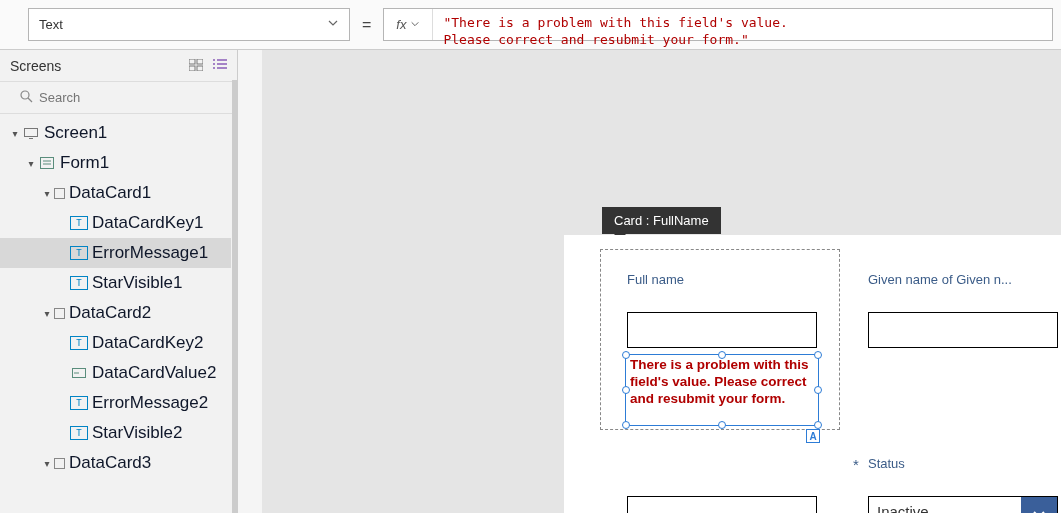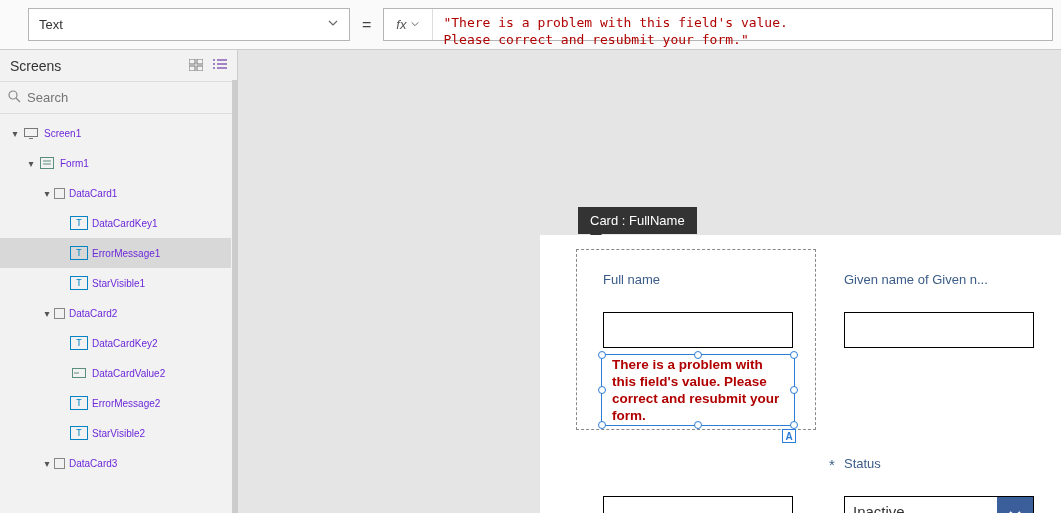--- a/index.html
+++ b/index.html
@@ -18,37 +18,37 @@
   
   .main { display: flex; height: calc(100% - 50px); }
 
   
   .tree-panel { width: 238px; background: #f2f2f2; border-right: 1px solid #ccc; display: flex; flex-direction: column; position: relative; }
   .tree-resize { position: absolute; right: 0; top: 30px; bottom: 0; width: 5px; background: #ccc; cursor: ew-resize; }
   .tree-header { display: flex; align-items: center; justify-content: space-between; height: 32px; padding: 0 10px; border-bottom: 1px solid #ddd; }
   .tree-header span:first-child { font-size: 14px; }
   .tree-header .icons { display: flex; gap: 10px; color: #666; }
   .tree-header .icons span:last-child { color: #8a5db7; }
-  .tree-search { display: flex; align-items: center; height: 32px; border-bottom: 1px solid #ddd; padding: 0 8px; gap: 6px; color: #777; }
+  .tree-search { display: flex; align-items: center; height: 32px; border-bottom: 1px solid #ddd; padding: 0 20px; gap: 6px; color: #777; }
   .tree-search input { border: none; background: transparent; outline: none; flex: 1; font-size: 13px; color: #555; }
   .tree-list { flex: 1; overflow: auto; padding-top: 4px; padding-right: 6px; }
   .tree-row { display: flex; align-items: center; height: 30px; cursor: pointer; }
   .tree-row.selected { background: #d8d8d8; }
   .tree-indent { display: inline-block; }
   .tree-caret { width: 14px; text-align: center; color: #555; font-size: 10px; user-select: none; }
   .tree-icon { width: 18px; height: 14px; display: inline-flex; align-items: center; justify-content: center; margin-right: 4px; font-size: 11px; }
   .tree-icon.screen { color: #666; }
   .tree-icon.form { color: #5a8d7c; }
   .tree-icon.card { border: 1px solid #888; width: 11px; height: 11px; }
   .tree-icon.txt { color: #0284c4; font-size: 9px; font-family: monospace; border: 1px solid #0284c4; padding: 0 1px; line-height: 9px; }
   .tree-icon.val { color: #5a8d7c; font-size: 10px; }
-  .tree-label { font-size: 10px; color: #6d28d9; white-space: nowrap; overflow: hidden; text-overflow: ellipsis; }
-
-  
-  .canvas { flex: 1; background: #e5e5e5; position: relative; overflow: hidden; }
+  .tree-label { font-size: 17px; color: #0f172a; white-space: nowrap; overflow: hidden; text-overflow: ellipsis; }
+
+  
+  .canvas { flex: 1; background: #e5e5e5; position: relative; overflow: hidden; margin-left: 24px; }
   .form-surface { position: absolute; left: 302px; top: 185px; width: 800px; height: 400px; background: #fff; }
   .badge { position: absolute; left: 340px; top: 157px; background: #333; color: #fff; font-size: 13px; padding: 6px 12px; }
   .badge::after { content: ""; position: absolute; left: 12px; bottom: -6px; border: 6px solid transparent; border-top-color: #333; border-bottom: none; }
 
   .card-outline { position: absolute; border: 1px dashed #888; }
   .card1 { left: 338px; top: 199px; width: 240px; height: 181px; }
 
   .field-label { position: absolute; color: #3b5c88; font-size: 13px; white-space: nowrap; overflow: hidden; text-overflow: ellipsis; }
   .field-input { position: absolute; border: 1.5px solid #000; background: #fff; }
   .req { color: #3b5c88; font-size: 15px; position: absolute; }
@@ -226,21 +226,21 @@
     <div class="form-surface"></div>
 
     <div class="card-outline card1"></div>
 
     <div class="field-label" style="left:365px; top:222px; width:190px;">Full name</div>
     <div class="field-label" style="left:606px; top:222px; width:200px;">Given name of Given n...</div>
 
     <div class="field-input" style="left:365px; top:262px; width:190px; height:36px;"></div>
     <div class="field-input" style="left:606px; top:262px; width:190px; height:36px;"></div>
 
-    <div class="sel-box" style="left:363px; top:304px; width:194px; height:72px;padding-left:6px;">
+    <div class="sel-box" style="left:363px; top:304px; width:194px; height:72px;">
       <div class="sel-text">There is a problem with this field's value.  Please correct and resubmit your form.</div>
       <div class="handle tl"></div>
       <div class="handle tm"></div>
       <div class="handle tr"></div>
       <div class="handle ml"></div>
       <div class="handle mr"></div>
       <div class="handle bl"></div>
       <div class="handle bm"></div>
       <div class="handle br"></div>
       <div class="a-badge">A</div>

